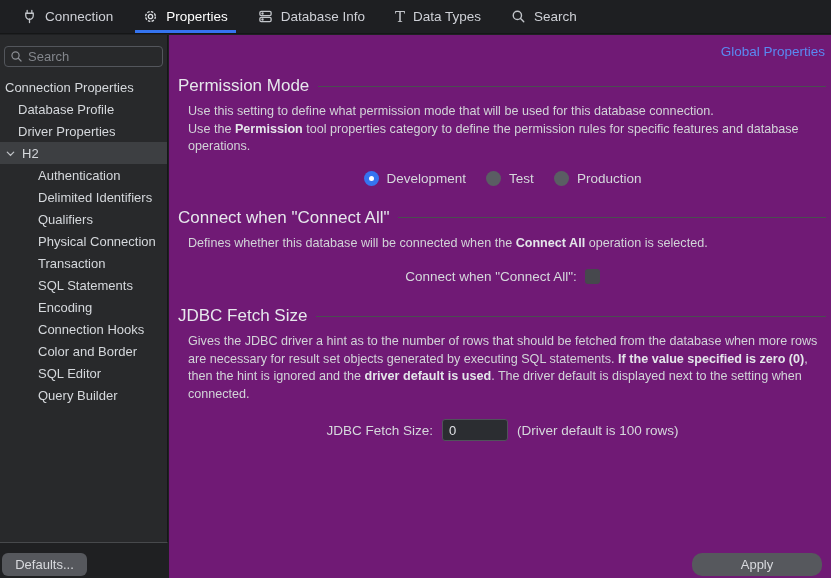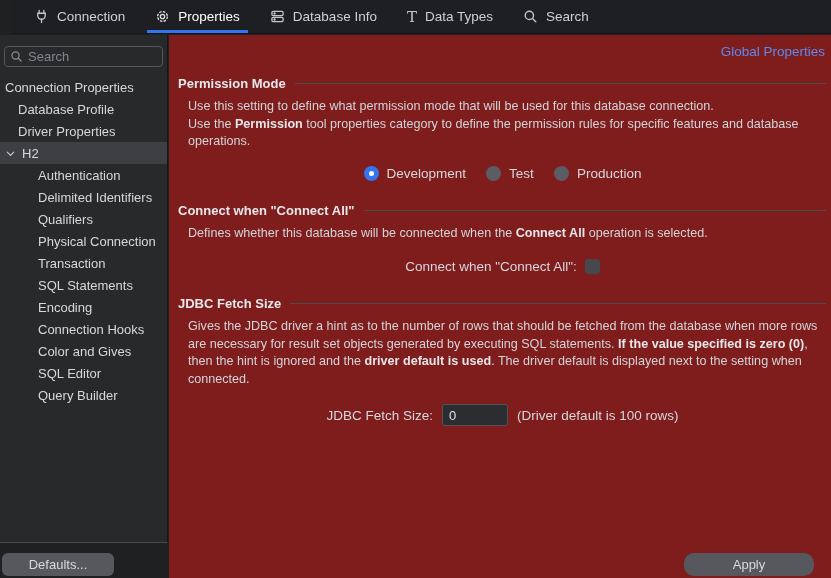--- a/index.html
+++ b/index.html
@@ -5,21 +5,21 @@
   * { margin:0; padding:0; box-sizing:border-box; }
   html,body { width:831px; height:578px; overflow:hidden; }
   body {
     background:#1f2022;
     font-family:"Liberation Sans", sans-serif;
     color:#dfe1e5;
     position:relative;
   }
   
   .tabbar {
-    position:absolute; top:0; left:12px; right:0; height:34px;
+    position:absolute; top:0; left:0; right:0; height:34px;
     background:#1e1f22;
     border-bottom:1px solid #151617;
     display:flex; align-items:stretch;
     padding-left:14px;
   }
   .tab {
     display:flex; align-items:center; gap:8px;
     padding:0 8px; margin-right:14px;
     font-size:13.5px; color:#ced0d6;
     border-bottom:3px solid transparent;
@@ -56,29 +56,29 @@
     font-size:13px; color:#d5d8dc; cursor:pointer; white-space:nowrap;
   }
   .lvl0 { padding-left:5px; }
   .lvl1 { padding-left:18px; }
   .lvl2 { padding-left:38px; }
   .trow.selected { background:#3d3f42; }
   .chev { display:flex; align-items:center; margin-right:6px; color:#c0c3c7; }
   
   .main {
     position:absolute; left:169px; top:35px; right:0; bottom:0;
-    background:#7f1d1d;
+    background:#701a75;
   }
   .gp-link {
     position:absolute; top:9px; right:6px;
     color:#5a8af2; font-size:13.5px; cursor:pointer; text-decoration:none;
   }
   .content { padding:41px 4px 0 9px; }
   .sect-head { display:flex; align-items:center; }
-  .sect-title { font-size:13px; font-weight:bold; color:#e6e8ec; white-space:nowrap; }
+  .sect-title { font-size:17px; font-weight:normal; color:#e6e8ec; white-space:nowrap; }
   .sect-line { flex:1; height:1px; background:#4b4d51; margin-left:9px; margin-right:1px; }
   .para {
     margin:7px 4px 0 10px;
     font-size:12.6px; line-height:17.5px; color:#d2d4d8;
   }
   .para b { color:#e4e6ea; }
   .sect-gap { margin-top:22px; }
   .ctrl-row {
     margin-top:15px; display:flex; justify-content:center; align-items:center;
     font-size:13.5px; color:#d5d8dc;
@@ -103,22 +103,22 @@
     color:#dfe1e5; font-family:"Liberation Sans", sans-serif; font-size:13px;
     padding:0 6px; outline:none;
   }
   
   .btn {
     position:absolute; bottom:2px; height:23px;
     background:#56585d; border:none; border-radius:6px;
     color:#d8dade; font-family:"Liberation Sans", sans-serif; font-size:13px;
     cursor:pointer;
   }
-  .btn-defaults { left:2px; width:112px; }
-  .btn-apply { right:17px; width:130px;border-radius:10px; }
+  .btn-defaults { left:2px; width:85px; }
+  .btn-apply { right:9px; width:130px;border-radius:10px; }
 </style>
 </head>
 <body>
 
 <div class="tabbar">
   <div class="tab">
     <span class="ticon">
       <svg width="15" height="15" viewBox="0 0 16 16" fill="none" stroke="currentColor" stroke-width="1.4" stroke-linecap="round">
         <path d="M5.5 1.5v3M10.5 1.5v3"></path>
           <path d="M4 4.5h8v2.5a4 4 0 0 1-8 0z"></path>
@@ -208,21 +208,21 @@
     <div class="trow lvl2">
         <span>SQL Statements</span>
       </div>
     <div class="trow lvl2">
         <span>Encoding</span>
       </div>
     <div class="trow lvl2">
         <span>Connection Hooks</span>
       </div>
     <div class="trow lvl2">
-        <span>Color and Gives</span>
+        <span>Color and Border</span>
       </div>
     <div class="trow lvl2">
         <span>SQL Editor</span>
       </div>
     <div class="trow lvl2">
         <span>Query Builder</span>
       </div>
   </div>
 </div>
 

